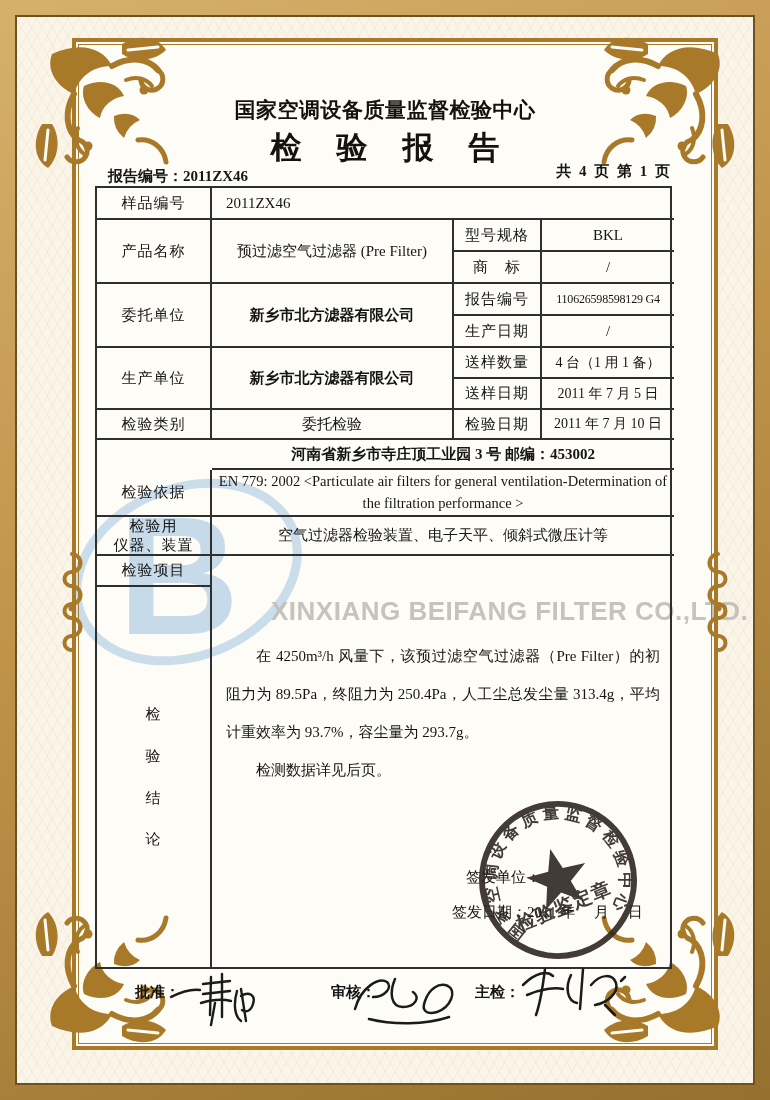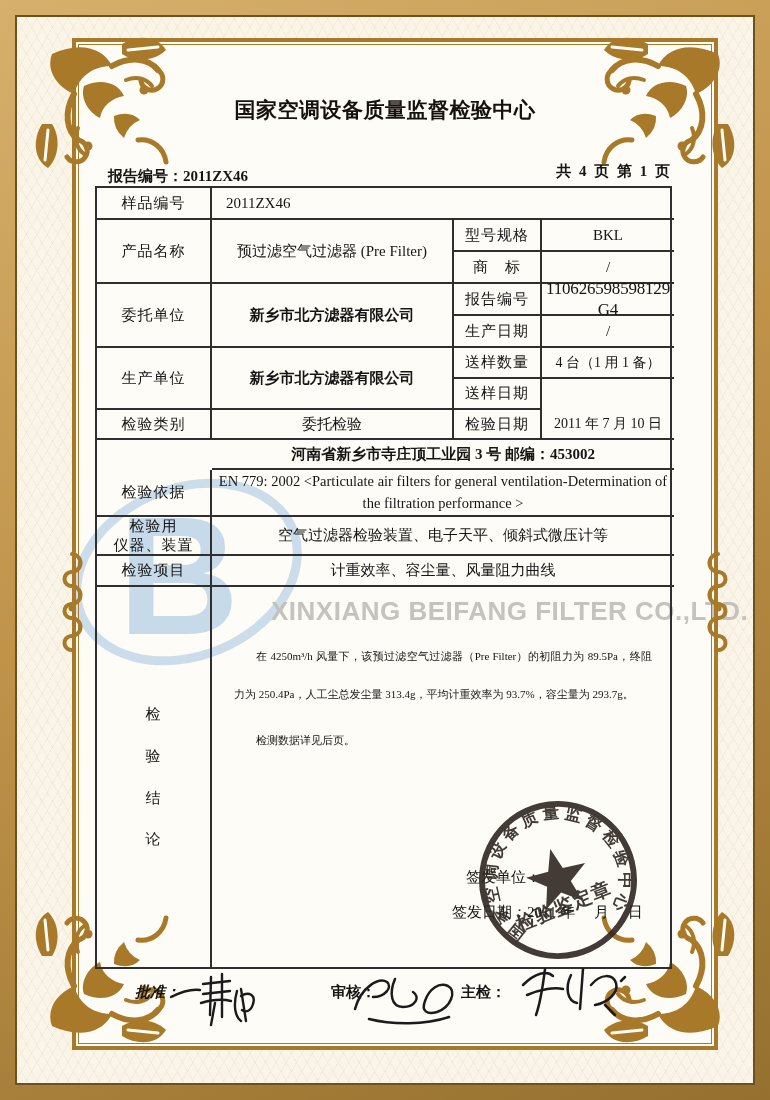--- a/index.html
+++ b/index.html
@@ -52,39 +52,39 @@
         grid-template-columns:115px 242px 88px 132px;
         grid-template-rows:32px 32px 32px 32px 32px 31px 31px 30px 30px 47px 39px 31px 380px;
         font-size:15px;}
   .cell{border-right:2px solid #2f2f2f;border-bottom:2px solid #2f2f2f;
         display:flex;align-items:center;justify-content:center;text-align:center;
         line-height:1.25;padding:1px 4px;box-sizing:border-box;}
   .cell.nbr{border-right:none;}
   .cell.nbb{border-bottom:none;}
   .cell.left{justify-content:flex-start;text-align:left;padding-left:14px;}
   .cell.lab{letter-spacing:1px;}
-  .cell.small{font-size:17px;letter-spacing:-.2px;}
+  .cell.small{font-size:12px;letter-spacing:-.2px;}
   .cell.d14{font-size:14px;}
   .cell.block{display:block;text-align:left;padding:0;position:relative;}
   .vlabel{flex-direction:column;gap:23px;font-size:15px;}
-  .concl p{margin:8px;padding:0 14px;text-indent:2em;font-size:11px;line-height:38px;text-align:justify;}
+  .concl p{margin:0;padding:0 14px;text-indent:2em;font-size:15px;line-height:38px;text-align:justify;}
   .concl p.first{margin-top:50px;}
   .issuer{position:absolute;left:254px;top:281px;font-size:15px;}
   .issue-date{position:absolute;left:240px;top:316px;font-size:15px;}
 
   
   .stamp{position:absolute;left:458px;top:780px;width:200px;height:200px;
          transform:rotate(-14deg);opacity:.9;}
 
   
   .sig-row{position:absolute;left:95px;top:973px;width:600px;height:70px;font-size:15px;font-weight:600;}
   .sig-label{position:absolute;top:10px;}
-  .sig-label.approve{left:40px;font-style:italic;}
+  .sig-label.approve{left:40px;}
   .sig-label.review{left:212px;margin-left:24px;}
-  .sig-label.chief{left:366px;}
+  .sig-label.chief{left:380px;}
   .sigsvg{position:absolute;}
   .sig1{left:72px;top:-4px;}
   .sig2{left:250px;top:-2px;}
   .sig3{left:418px;top:-12px;}
 </style>
 </head>
 <body>
 
 <div class="page">
 
@@ -202,20 +202,21 @@
   <svg class="sideorn left" viewBox="0 0 34 116">
     <g fill="none" stroke="#a9792a" stroke-width="4" stroke-linecap="round">
       <path d="M17 4 a9 9 0 1 0 1 18 a7 7 0 1 1 -1 14"></path>
       <path d="M17 36 a9 9 0 1 0 1 18 a7 7 0 1 1 -1 14"></path>
       <path d="M17 68 a9 9 0 1 0 1 18 a7 7 0 1 1 -1 14"></path>
     </g>
     <circle cx="17" cy="58" r="3.5" fill="#a9792a"></circle>
   </svg>
 
   <div class="org-title">国家空调设备质量监督检验中心</div>
+  <div class="doc-title"><span>检验报告</span></div>
   <div class="report-line">
     <div class="report-no"><span>报告编号：</span><span>2011ZX46</span></div>
     <div class="page-no">共 4 页 第 1 页</div>
   </div>
 
   <div class="doc-table">
     <div class="cell lab" style="grid-area:1/1">样品编号</div>
     <div class="cell nbr left" style="grid-area:1/2/2/5">2011ZX46</div>
 
     <div class="cell lab" style="grid-area:2/1/4/2">产品名称</div>
@@ -230,39 +231,39 @@
     <div class="cell lab" style="grid-area:4/3">报告编号</div>
     <div class="cell nbr small" style="grid-area:4/4">110626598598129 G4</div>
     <div class="cell lab" style="grid-area:5/3">生产日期</div>
     <div class="cell nbr" style="grid-area:5/4">/</div>
 
     <div class="cell lab" style="grid-area:6/1/8/2">生产单位</div>
     <div class="cell" style="grid-area:6/2/8/3;font-weight:600">新乡市北方滤器有限公司</div>
     <div class="cell lab" style="grid-area:6/3">送样数量</div>
     <div class="cell nbr d14" style="grid-area:6/4">4 台（1 用 1 备）</div>
     <div class="cell lab" style="grid-area:7/3">送样日期</div>
+    <div class="cell nbr d14" style="grid-area:7/4">2011 年 7 月 5 日</div>
 
     <div class="cell lab" style="grid-area:8/1">检验类别</div>
     <div class="cell" style="grid-area:8/2">委托检验</div>
     <div class="cell lab" style="grid-area:8/3">检验日期</div>
     <div class="cell nbr d14" style="grid-area:8/4">2011 年 7 月 10 日</div>
 
     <div class="cell nbr" style="grid-area:9/2/10/5;font-weight:600">河南省新乡市寺庄顶工业园 3 号  邮编：453002</div>
 
     <div class="cell lab" style="grid-area:10/1">检验依据</div>
     <div class="cell nbr" style="grid-area:10/2/11/5;font-size:14.5px;line-height:1.45">EN 779: 2002 &lt;Particulate air filters for general ventilation-Determination of the filtration performance &gt;</div>
 
     <div class="cell lab" style="grid-area:11/1;flex-direction:column;line-height:1.25">
       <span>检验用</span>
       <span>仪器、装置</span>
     </div>
     <div class="cell nbr" style="grid-area:11/2/12/5">空气过滤器检验装置、电子天平、倾斜式微压计等</div>
 
     <div class="cell lab" style="grid-area:12/1">检验项目</div>
-    <div class="cell nbr" style="grid-area:12/2/13/5">计重效率、容尘量、风量阻力曲线</div>
 
     <div class="cell lab nbb vlabel" style="grid-area:13/1">
       <span>检</span>
       <span>验</span>
       <span>结</span>
       <span>论</span>
     </div>
     <div class="cell nbr nbb block concl" style="grid-area:13/2/14/5">
       <p class="first">在 4250m³/h 风量下，该预过滤空气过滤器（Pre Filter）的初阻力为 89.5Pa，终阻力为 250.4Pa，人工尘总发尘量 313.4g，平均计重效率为 93.7%，容尘量为 293.7g。</p>
       <p>检测数据详见后页。</p>

